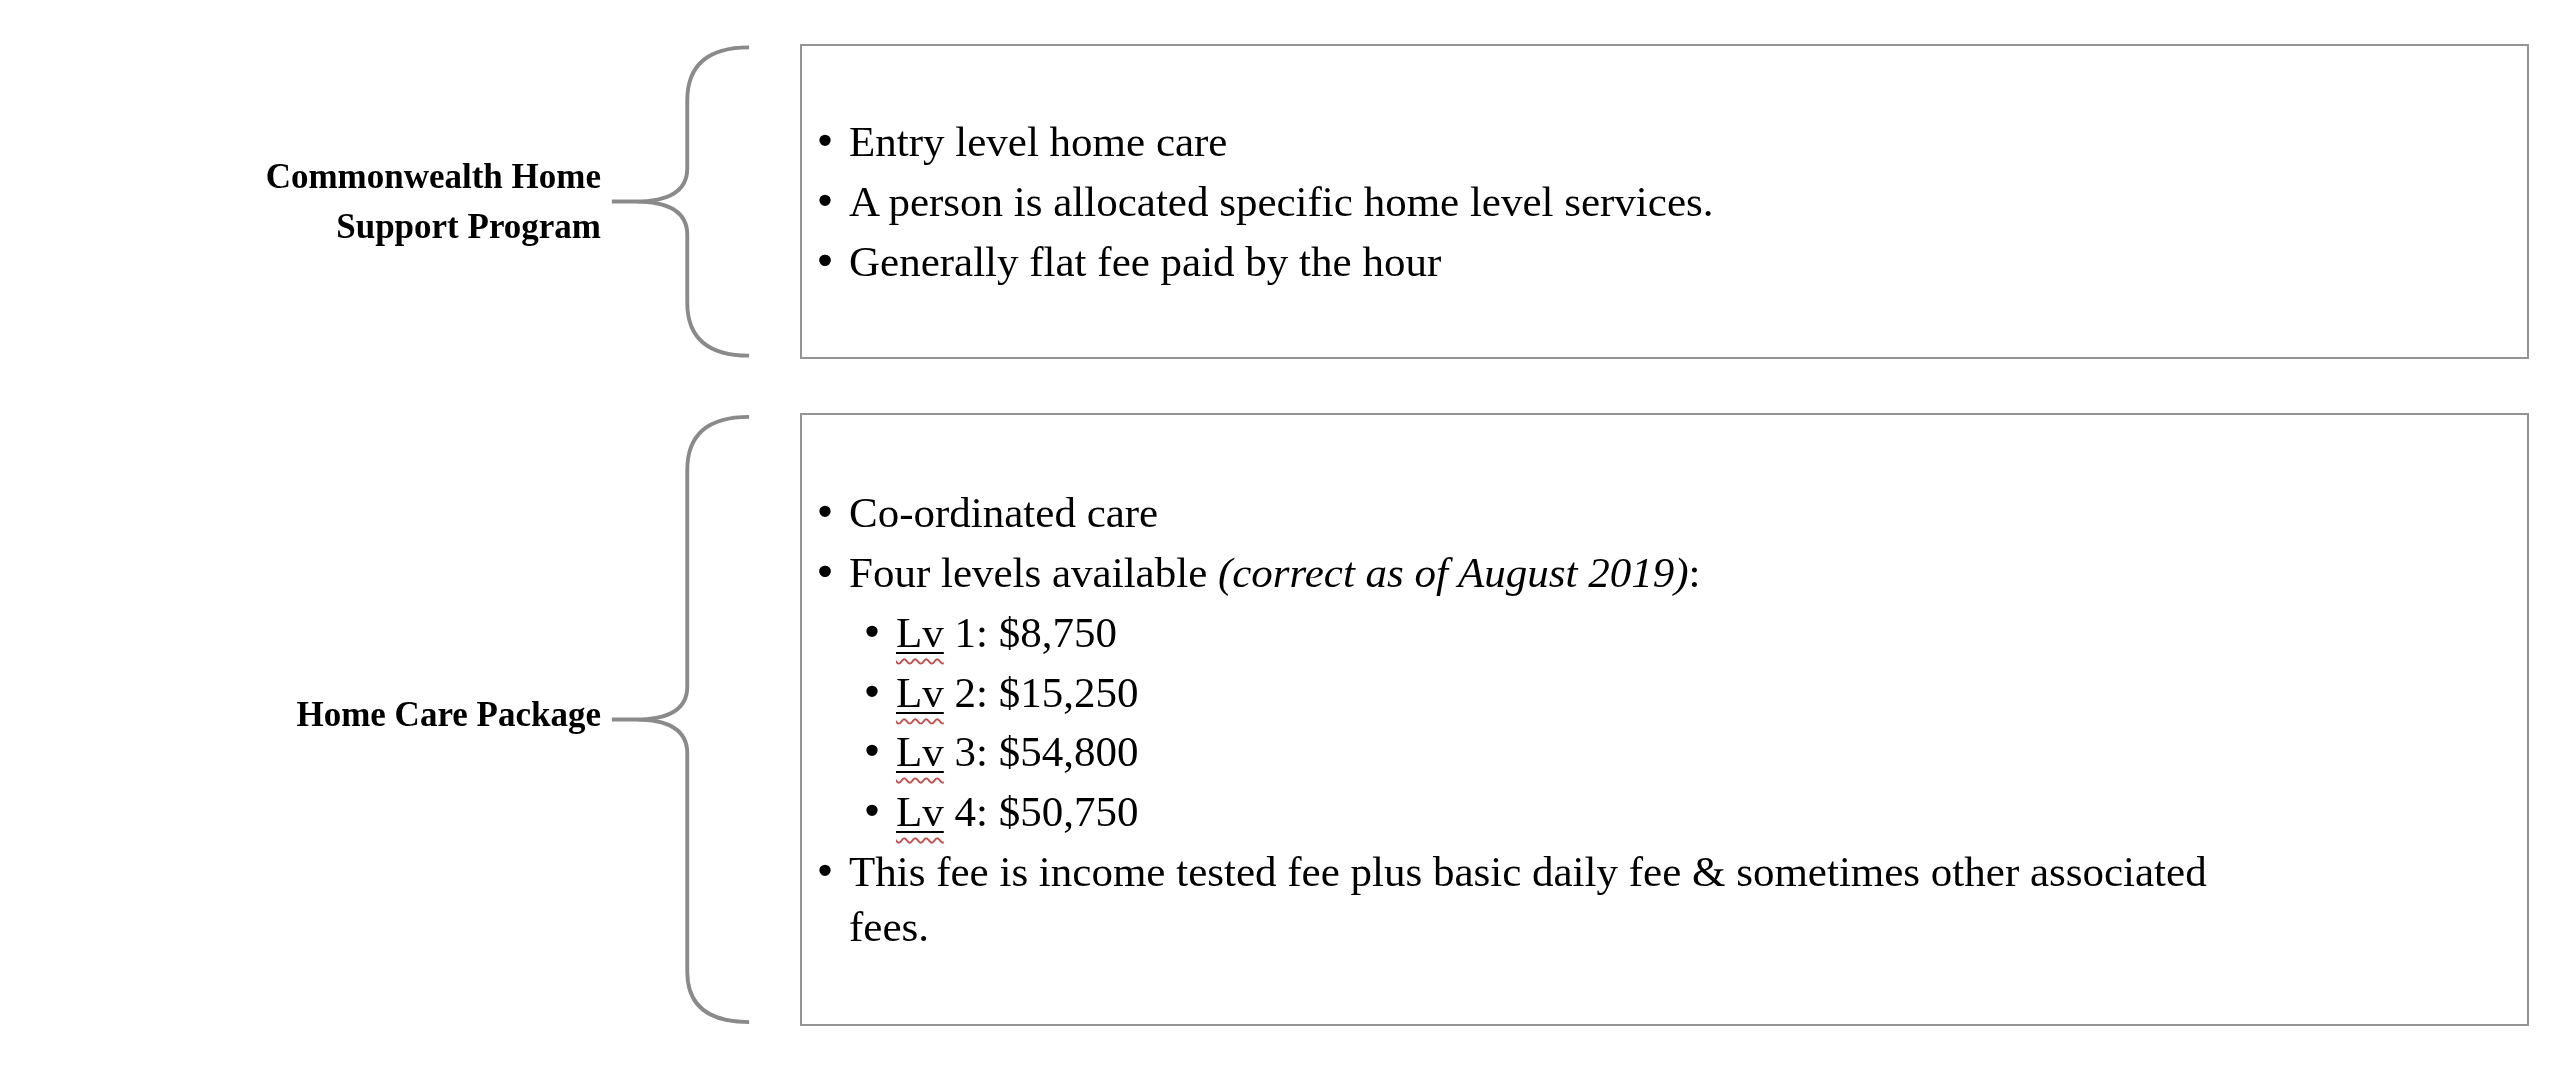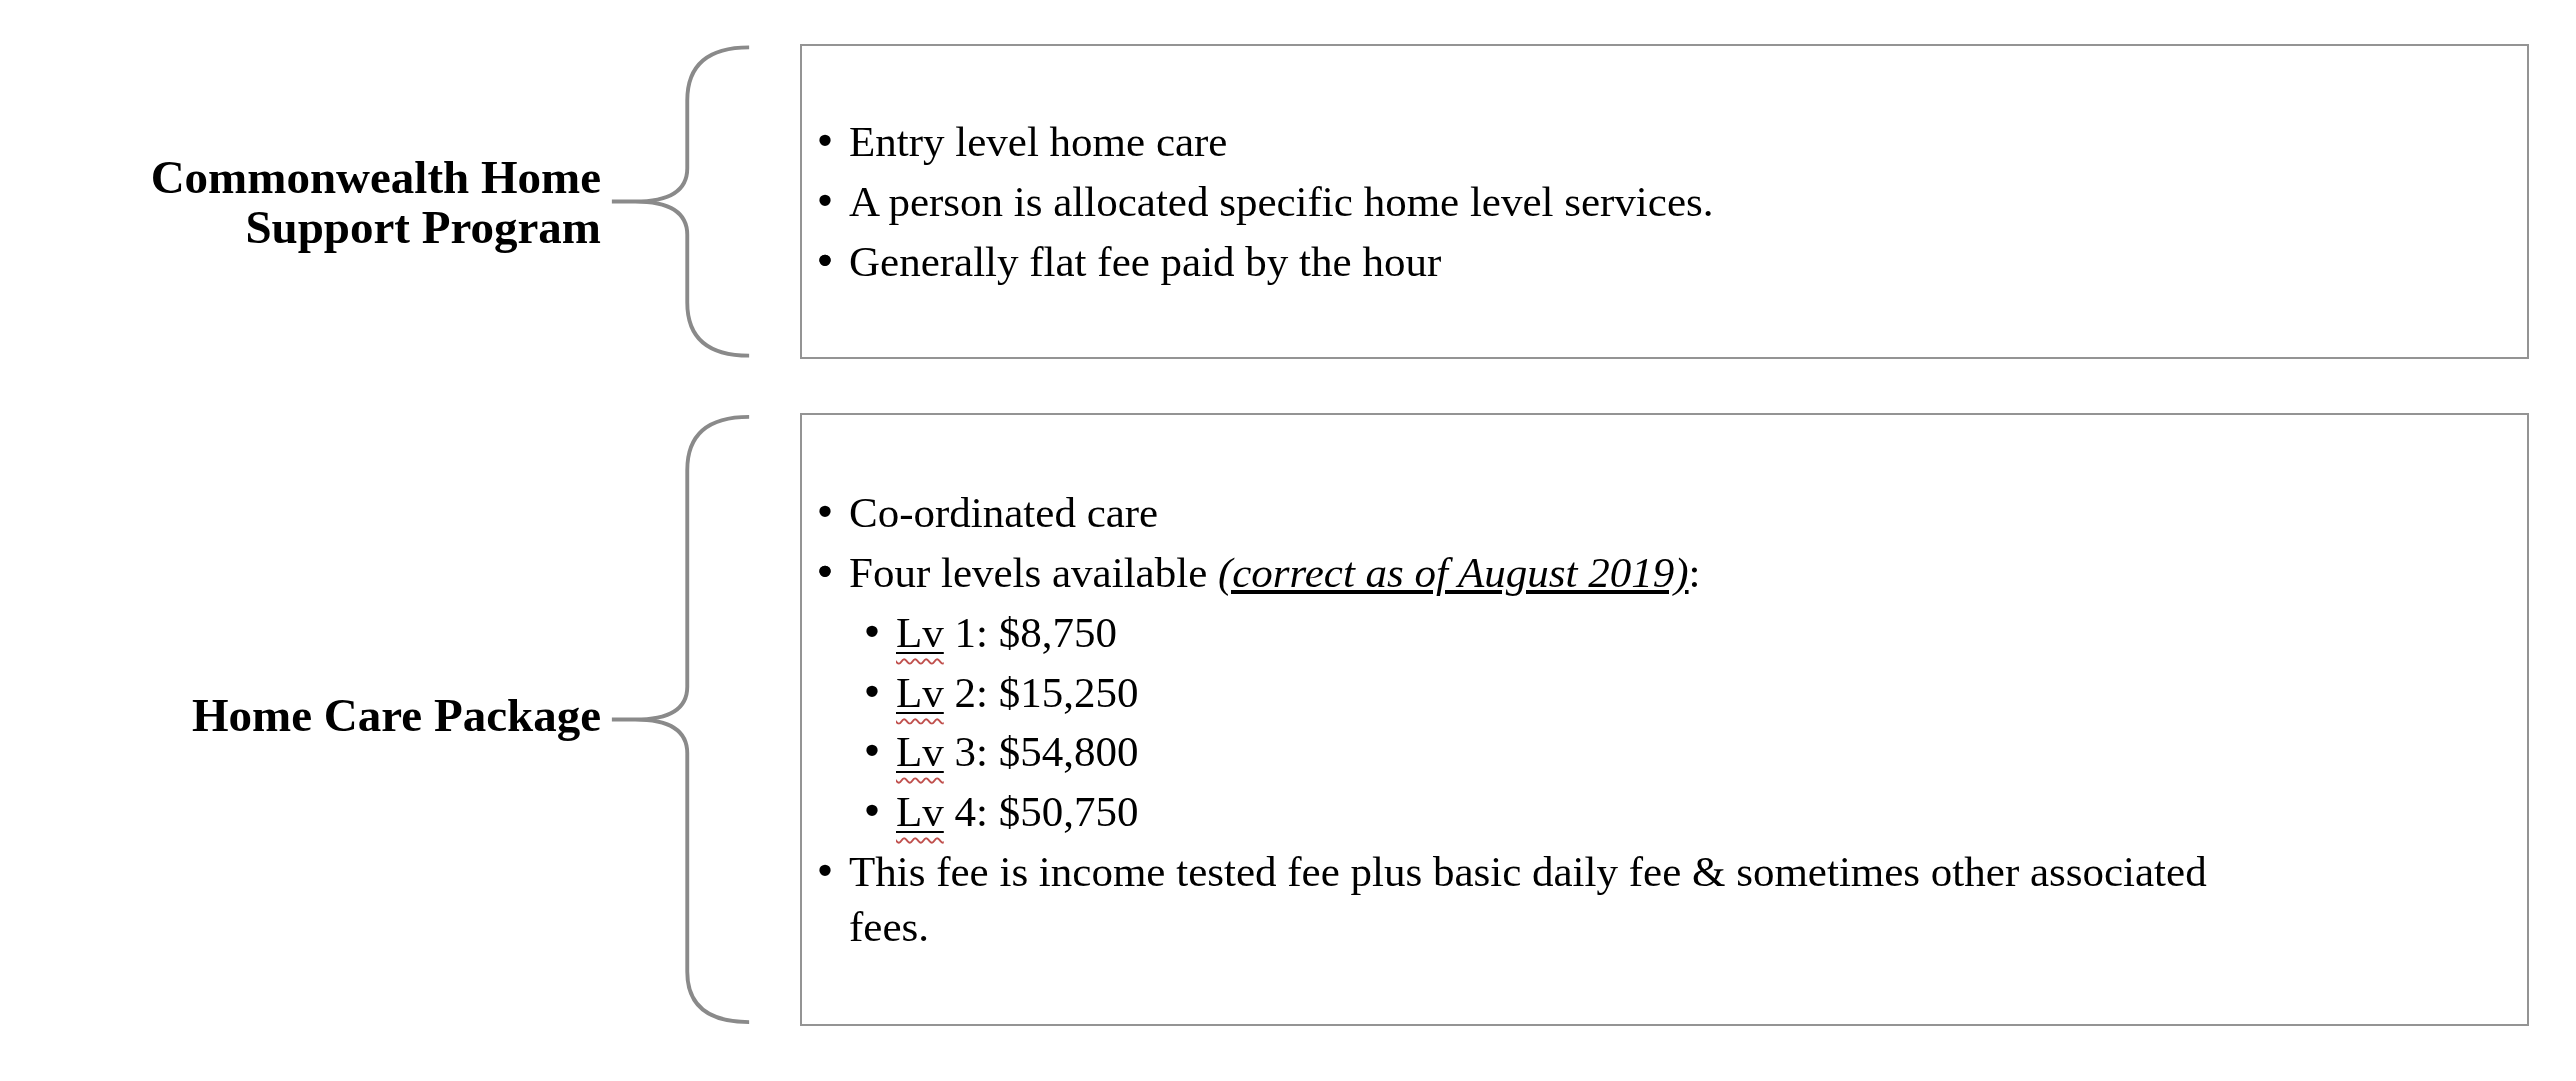--- a/index.html
+++ b/index.html
@@ -18,21 +18,21 @@
   .side-label {
     position: absolute;
     display: flex;
     align-items: center;
     justify-content: flex-end;
   }
   .label-text {
     white-space: pre-line;
     text-align: right;
     font-weight: bold;
-    font-size: 47px;
+    font-size: 35px;
     line-height: 50px;
     color: var(--text, #000000);
   }
   .label-program { left: 35px; top: 44px;  width: 566px; height: 315px; }
   .label-package { left: 35px; top: 408px; width: 566px; height: 613px; }
 
   .brace { position: absolute; }
   .brace path {
     fill: none;
     stroke: var(--brace, #8a8a8a);
@@ -70,21 +70,21 @@
   .bullet {
     position: absolute;
     left: 11.6px;
     top: 0;
     line-height: 55px;
     font-size: 39px;
     font-family: "DejaVu Sans", "Liberation Sans", sans-serif;
     color: var(--text, #000000);
   }
   .btext { white-space: pre-line; }
-  em.note { font-style: italic; text-decoration: underline; }
+  em.note { font-style: italic; }
 
   .lv {
     text-decoration: underline solid var(--text, #000000);
     text-decoration-thickness: 1.9px;
     text-underline-offset: 4.8px;
     font-family: Liberation Serif, serif;
   }
   .squiggle {
     text-decoration: underline wavy var(--spellcheck, #c0504d);
     text-decoration-thickness: 1.9px;

